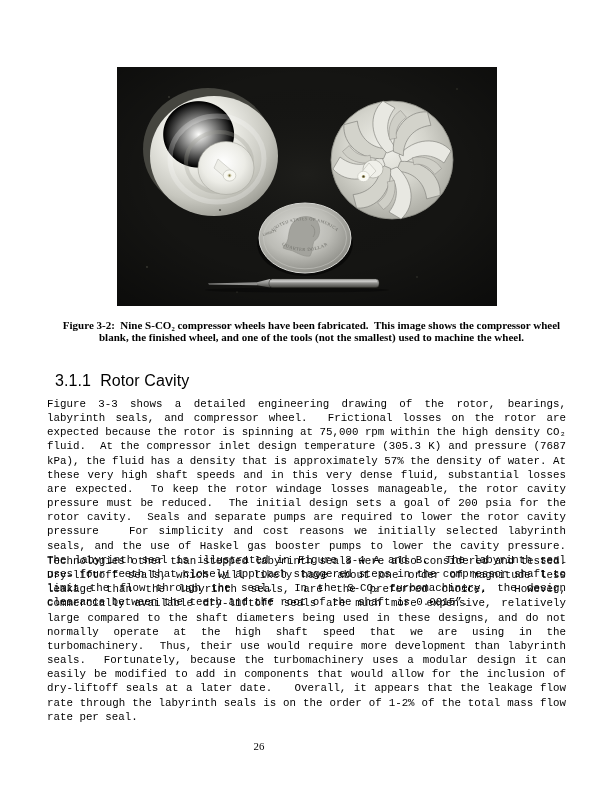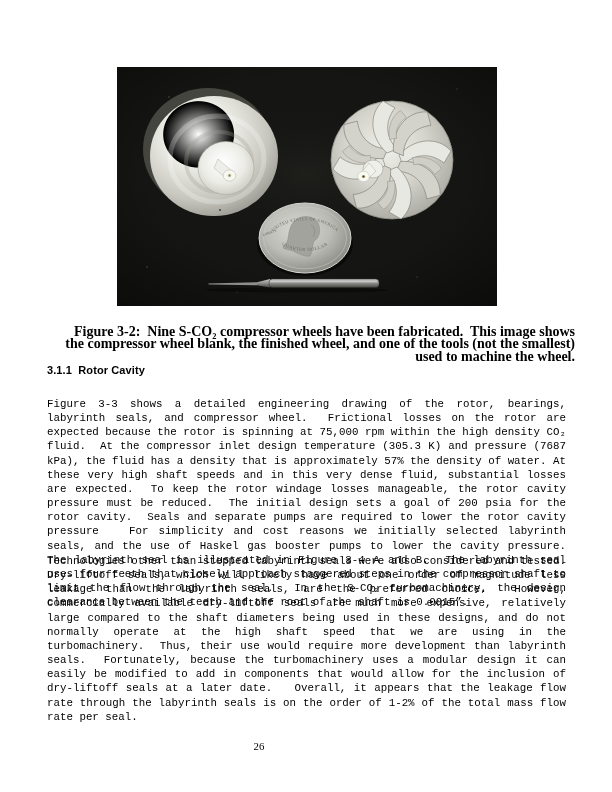--- a/index.html
+++ b/index.html
@@ -4,28 +4,28 @@
 <style>
   html,body { margin:0; padding:0; background:#9a9a9a; }
   .page {
     position:relative; width:612px; height:792px; background:#ffffff;
     font-family:"Liberation Serif","DejaVu Serif",serif; color:#000;
     overflow:hidden; margin:0 auto;
   }
   .photo { position:absolute; left:117px; top:67px; width:380px; height:239px; }
   .photo svg { display:block; }
   .caption {
-    position:absolute; left:47px; top:311px; width:513px; margin:15px;
-    font-size:14px; line-height:12.4px; font-weight:bold;
-    text-align:right; white-space:pre-wrap;
+    position:absolute; left:47px; top:311px; width:513px; margin:8px;
+    font-size:11px; line-height:12.4px; font-weight:bold;
+    text-align:center; white-space:pre-wrap;
   }
   .heading {
-    position:absolute; left:47px; top:364px; margin:0;
+    position:absolute; left:47px; top:364px; margin:8px;
     font-family:"Liberation Sans","DejaVu Sans",sans-serif;
-    font-size:11px; font-weight:bold; letter-spacing:0.1px; white-space:pre-wrap;
+    font-size:16px; font-weight:normal; letter-spacing:0.1px; white-space:pre-wrap;
   }
   .bodytext {
     position:absolute; left:47px; width:519px; margin:0;
     font-size:10.8px; line-height:14.15px; text-align:justify; white-space:pre-wrap;font-family:Liberation Mono, monospace;
   }
   .para1 { top:397px; }
   .para2 { top:554px; }
   .pagenum {
     position:absolute; left:0; top:740px; width:518px;
     text-align:center; font-size:10.8px;

